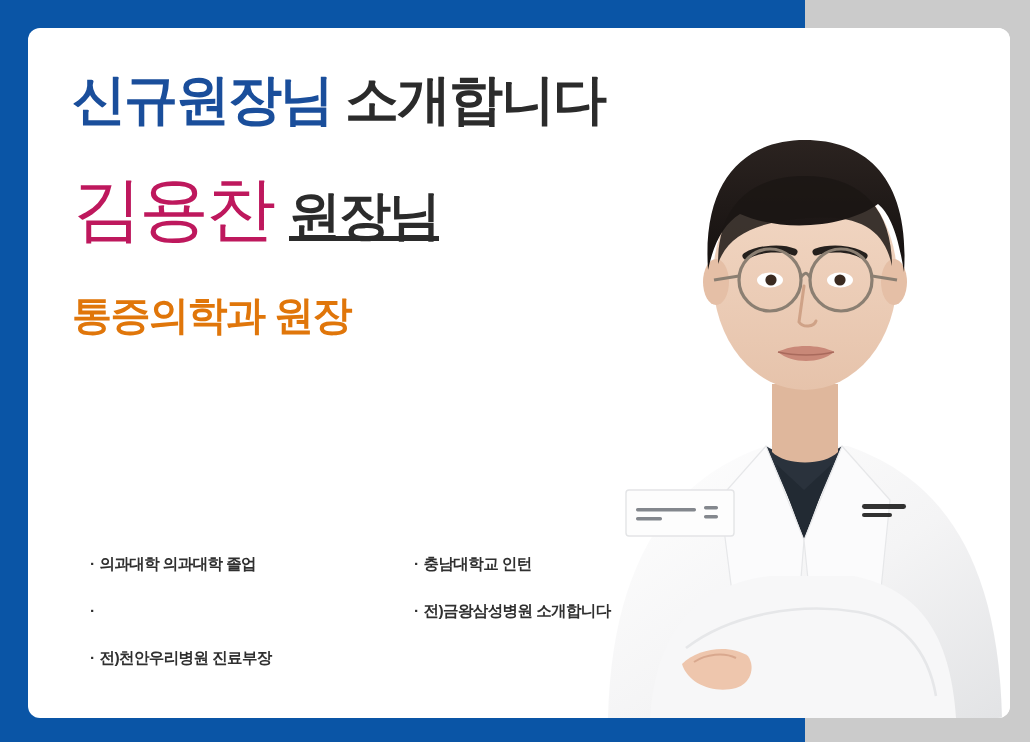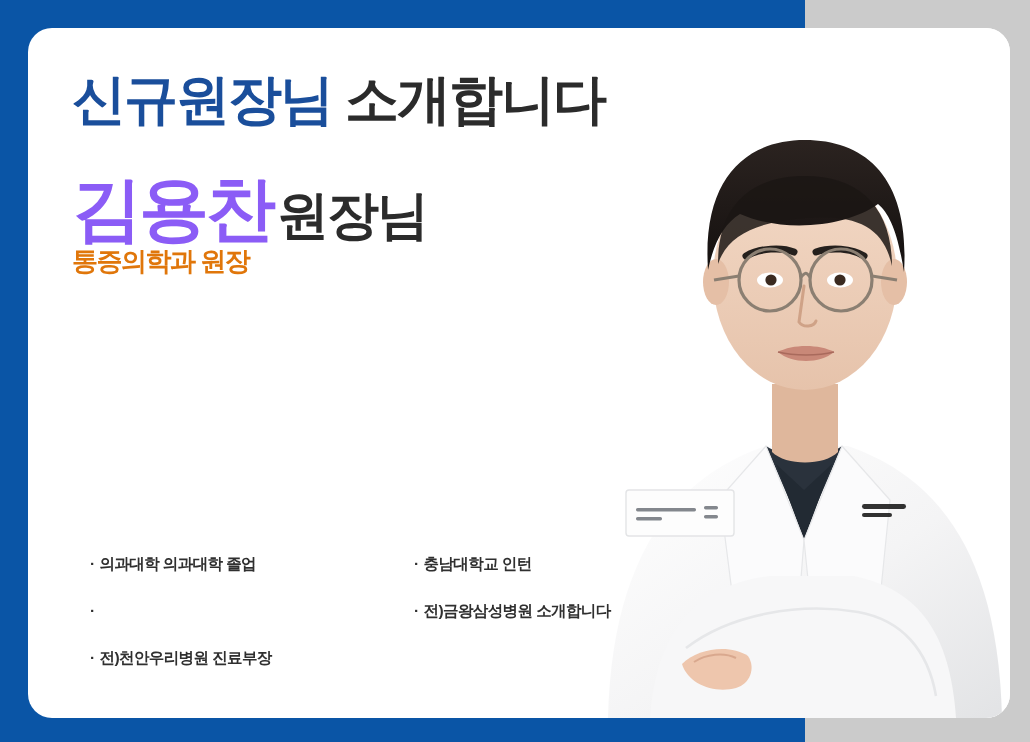--- a/index.html
+++ b/index.html
@@ -20,21 +20,21 @@
     left:0; top:0;
     width:805px; height:742px;
     background:#0a55a6;
   }
   
   .card {
     position:absolute;
     left:28px; top:28px;
     width:982px; height:690px;
     background:#ffffff;
-    border-radius:24px;
+    border-radius:12px;
     overflow:hidden;
   }
 
   
   .deco {
     position:absolute;
     left:650px; top:175px;
     width:230px; height:220px;
     pointer-events:none;
   }
@@ -63,34 +63,36 @@
   .headline .hl-blue { color:#1a4e9b; }
   .headline .hl-dark { color:#2b2b2b; }
 
   .name-line {
     margin-top:42px;
     white-space:nowrap;
     line-height:1.0;
   }
   .name-line .doctor-name {
     font-size:70px;
-    font-weight:bold;
-    color:#8b5cf6;
+    font-weight:normal;
+    color:#be185d;
     letter-spacing:-3px;
   }
   .name-line .name-suffix {
     font-size:52px;
     font-weight:bold;
     color:#2b2b2b;
     letter-spacing:-2px;
-    margin-left:4px;
+    margin-left:16px;
+    text-decoration:underline;
   }
 
   .dept {
-    font-size:26px;
+    margin-top:44px;
+    font-size:40px;
     font-weight:bold;
     color:#e0760a;
     letter-spacing:-1.5px;
     white-space:nowrap;
   }
   .specialty {
     margin-top:12px;
     font-size:30px;
     font-weight:bold;
     color:#2b2b2b;

